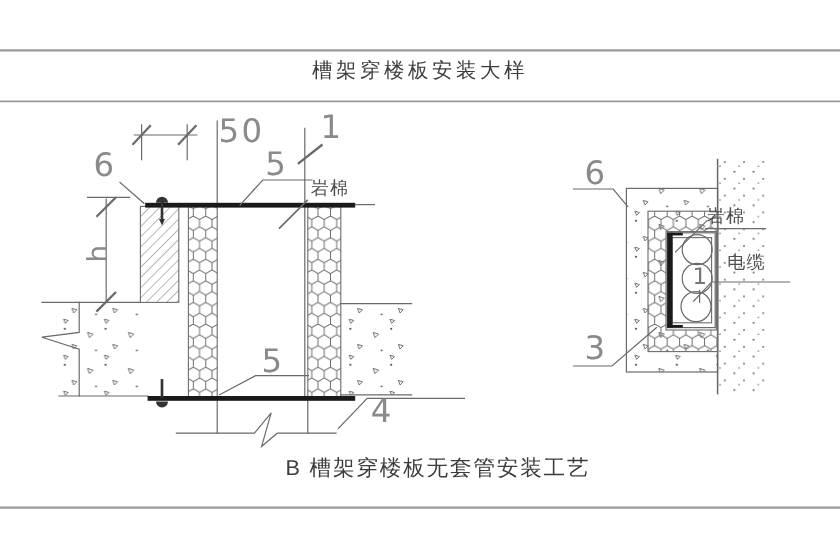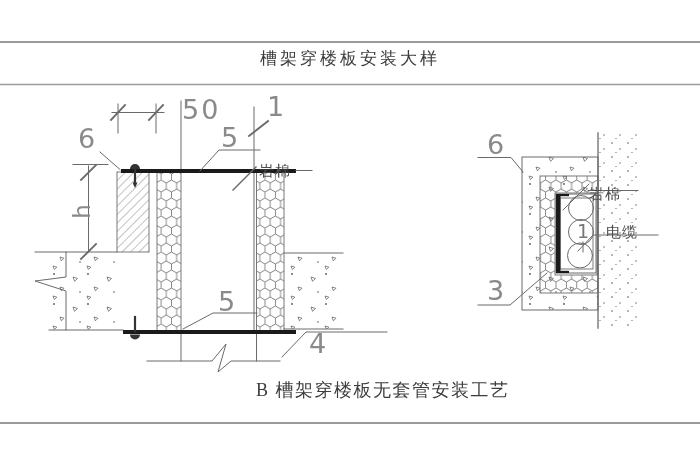--- a/index.html
+++ b/index.html
@@ -1,22 +1,22 @@
 <!DOCTYPE html>
 <html><head>
 <meta charset="utf-8">
 <style>
   html,body{margin:0;padding:0;background:#fff;}
   #stage{position:relative;width:700px;height:466px;background:#fff;overflow:hidden;
          font-family:"Liberation Sans",sans-serif;}
-  .lbl{position:absolute;white-space:nowrap;line-height:1;font-family:Liberation Serif, serif;}
+  .lbl{position:absolute;white-space:nowrap;line-height:1;}
   .cad-num{color:#8a8a8a;font-size:27px;font-family:"DejaVu Sans",sans-serif;font-weight:400;letter-spacing:2px;}
-  .cad-cn{color:#4f4f4f;font-size:15px;letter-spacing:1px;margin-top:14px;}
+  .cad-cn{color:#4f4f4f;font-size:15px;letter-spacing:1px;}
   .title-text{left:0;right:0;top:50px;text-align:center;font-size:17px;letter-spacing:3px;color:#3c3c3c;}
-  .caption-text{left:256px;top:381px;font-size:18px;letter-spacing:1.5px;color:#3c3c3c;}
+  .caption-text{left:238px;top:381px;font-size:18px;letter-spacing:1.5px;color:#3c3c3c;}
   .rot90{transform:rotate(-90deg);transform-origin:center center;}
   svg{position:absolute;left:0;top:0;}
 </style>
 </head>
 <body>
 
 <div id="stage">
 
   <svg width="700" height="466" viewBox="0 0 700 466">
     <defs>

